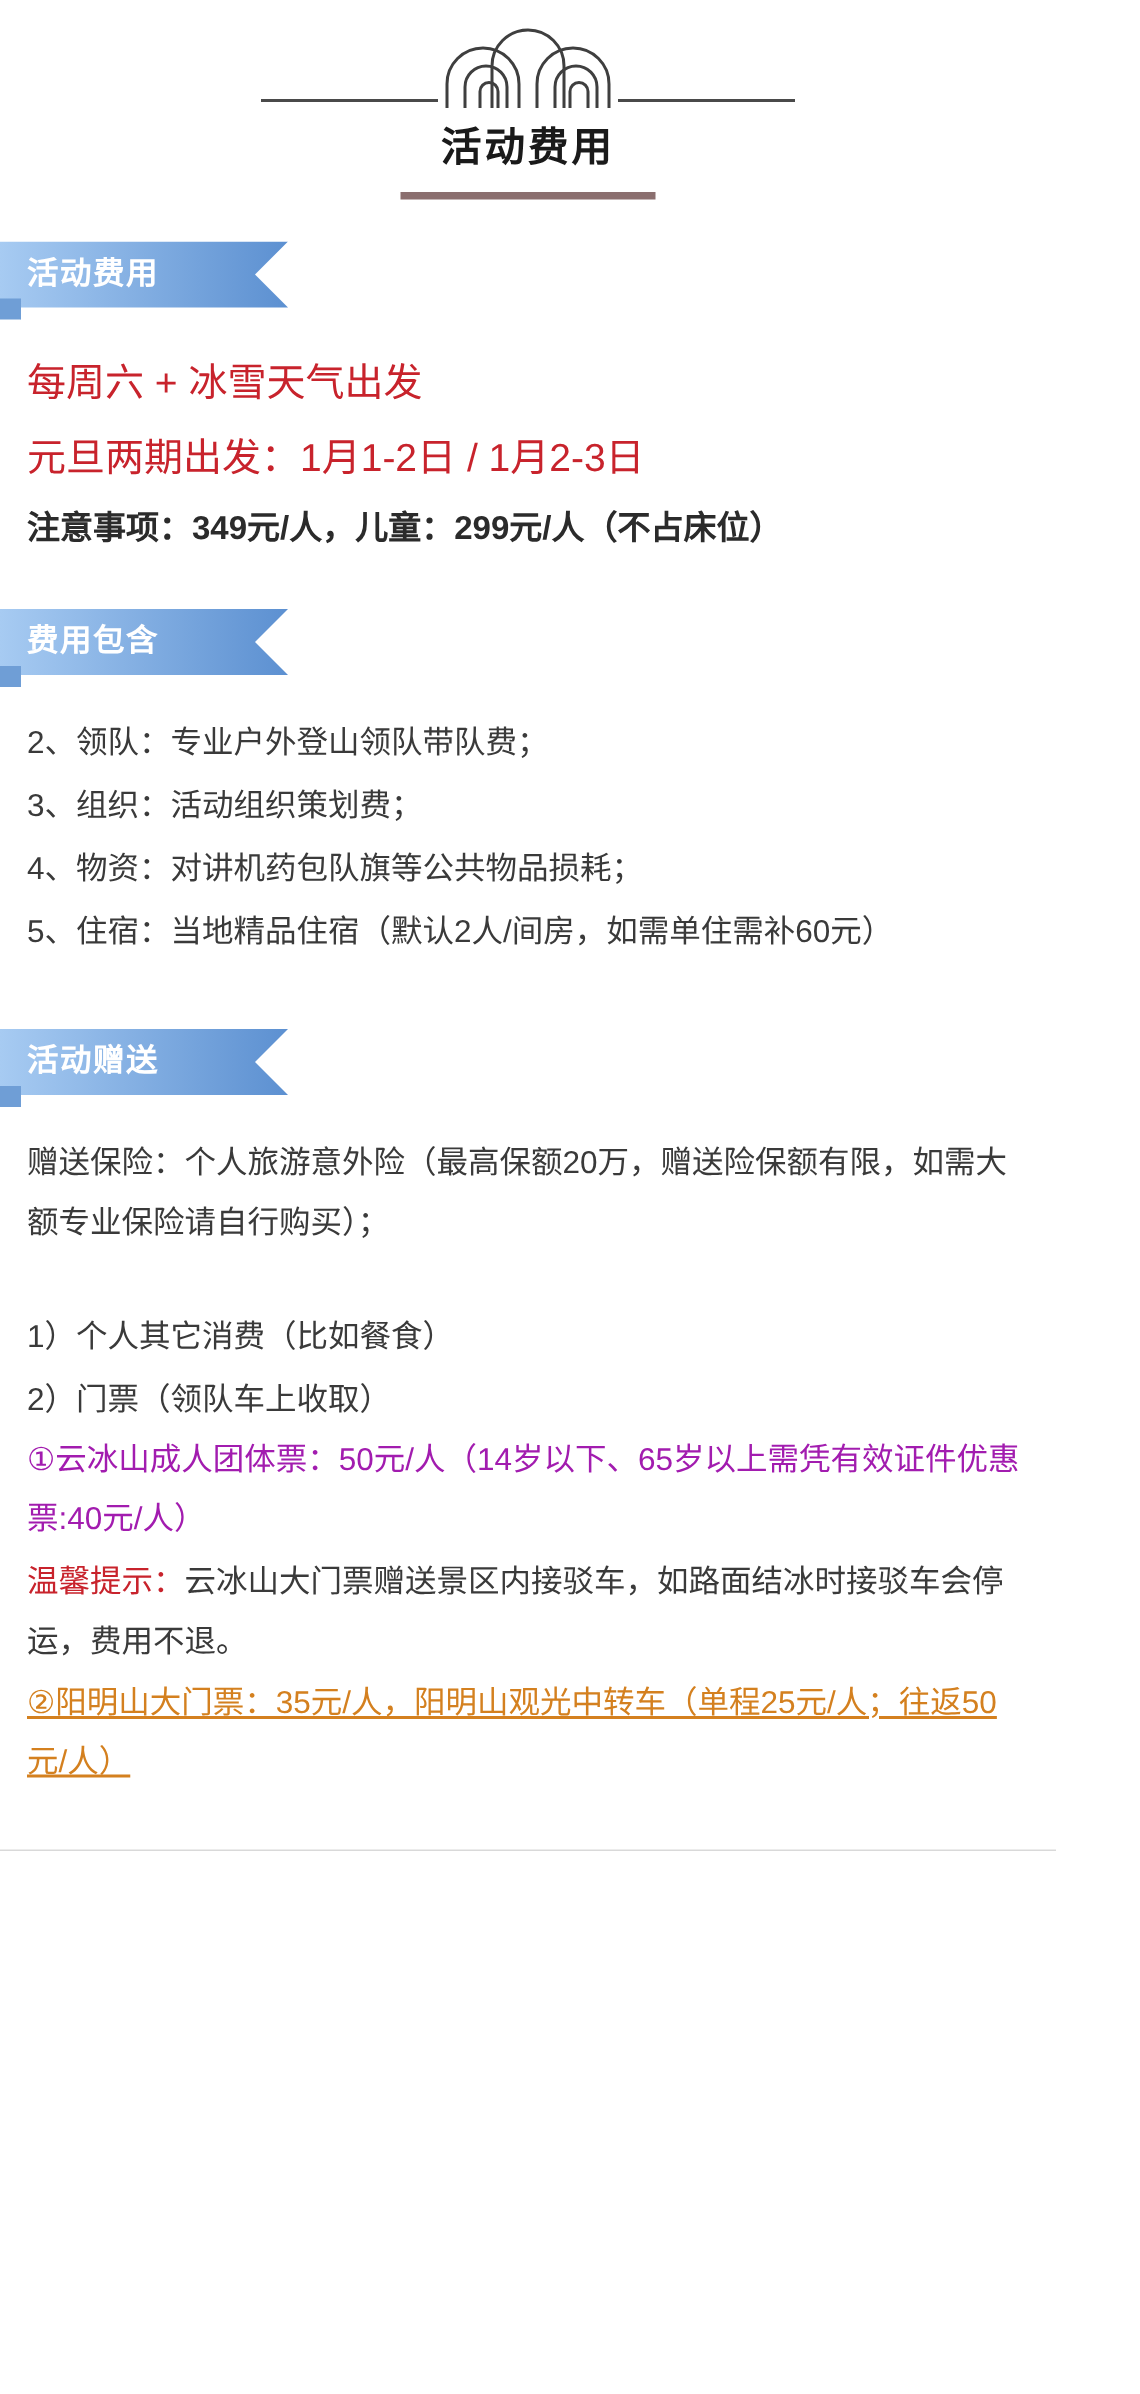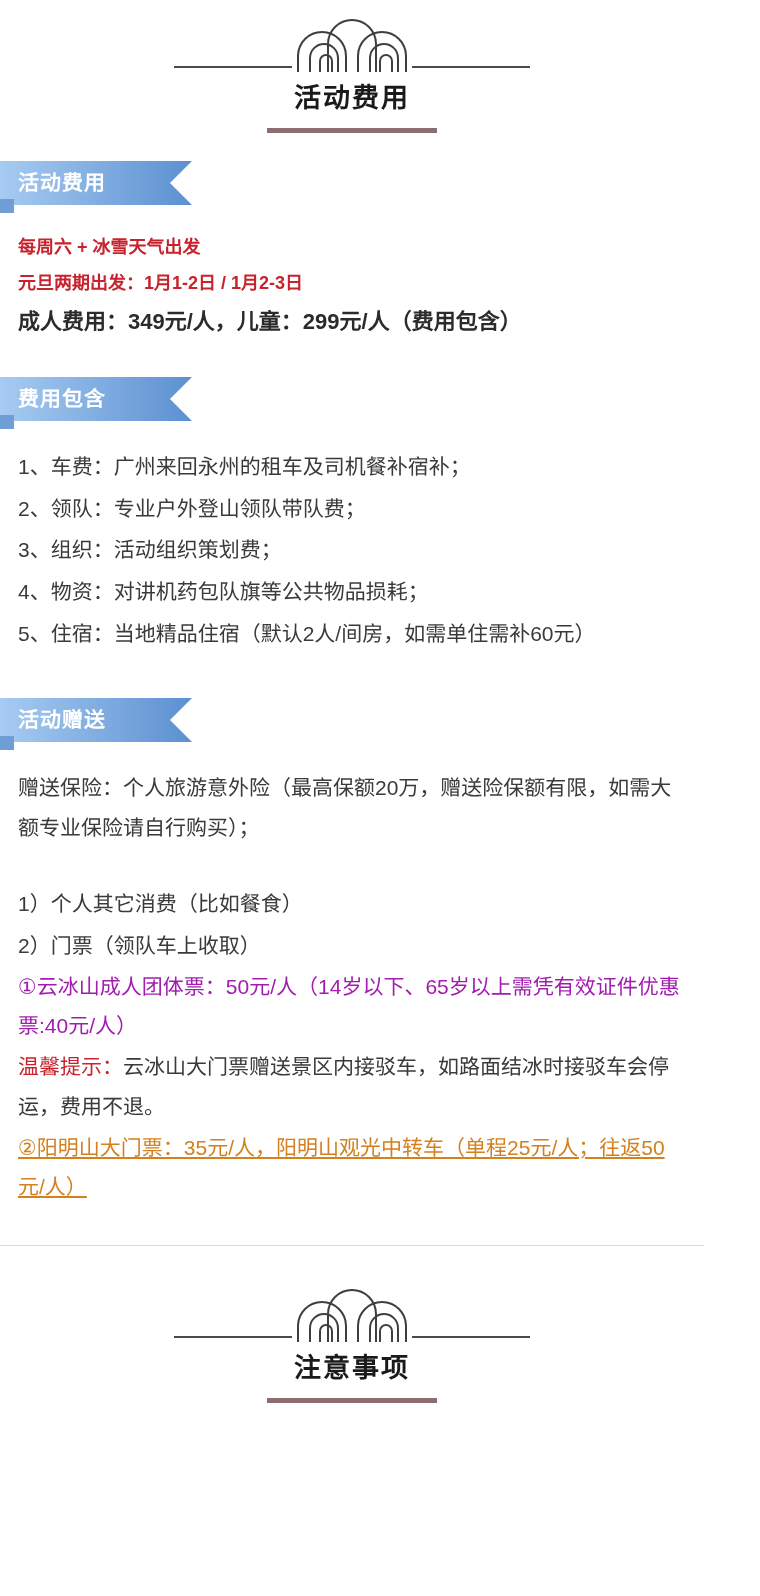--- a/index.html
+++ b/index.html
@@ -97,22 +97,22 @@
 
   
   .content {
     padding: 14px 18px 10px 18px;
     font-size: 21px;
     line-height: 1.75;
   }
   .line { margin: 0 0 2px 0; }
   .red-bold {
     color: #c8232c;
-    font-weight: bold;
-    font-size: 18px;
+    font-weight: normal;
+    font-size: 26px;
     line-height: 1.85;
   }
   .dark-bold {
     color: #2b2b2b;
     font-weight: bold;
     font-size: 22px;
     line-height: 1.85;
   }
   .plain {
     color: #3a3a3a;
@@ -182,42 +182,41 @@
         <path d="M0 44 L0 0 L192 0 L170 22 L192 44 Z" fill="url(#rg1)"></path>
         <path d="M0 44 L14 44 L14 52 Z" fill="#4a7cb8"></path>
       </svg>
     </div>
     <span class="ribbon-label">活动费用</span>
   </div>
 
   <div class="content">
     <p class="line red-bold">每周六 + 冰雪天气出发</p>
     <p class="line red-bold">元旦两期出发：1月1-2日 / 1月2-3日</p>
-    <p class="line dark-bold">成人费用：349元/人，儿童：299元/人（费用包含）</p>
+    <p class="line dark-bold">注意事项：349元/人，儿童：299元/人（不占床位）</p>
   </div>
 
   <div class="ribbon-wrap">
     <div class="ribbon-tail" style="left:0;"></div>
     <div class="ribbon-bg">
       <svg width="200" height="52" viewBox="0 0 200 52" xmlns="http://www.w3.org/2000/svg">
         <defs>
           <linearGradient id="rg2" x1="0" y1="0" x2="1" y2="0">
             <stop offset="0%" stop-color="#a7cbf2"></stop>
             <stop offset="100%" stop-color="#5c90d1"></stop>
           </linearGradient>
         </defs>
         <path d="M0 44 L0 0 L192 0 L170 22 L192 44 Z" fill="url(#rg2)"></path>
         <path d="M0 44 L14 44 L14 52 Z" fill="#4a7cb8"></path>
       </svg>
     </div>
     <span class="ribbon-label">费用包含</span>
   </div>
 
   <div class="content">
-    <p class="line plain">1、车费：广州来回永州的租车及司机餐补宿补；</p>
     <p class="line plain">2、领队：专业户外登山领队带队费；</p>
     <p class="line plain">3、组织：活动组织策划费；</p>
     <p class="line plain">4、物资：对讲机药包队旗等公共物品损耗；</p>
     <p class="line plain">5、住宿：当地精品住宿（默认2人/间房，如需单住需补60元）</p>
   </div>
 
   <div class="spacer-sm"></div>
 
   <div class="ribbon-wrap">
     <div class="ribbon-tail" style="left:0;"></div>
@@ -249,35 +248,14 @@
     <p class="line pink">①云冰山成人团体票：50元/人（14岁以下、65岁以上需凭有效证件优惠票:40元/人）</p>
     <p class="line plain">
       <span class="tip-label">温馨提示：</span><span>云冰山大门票赠送景区内接驳车，如路面结冰时接驳车会停运，费用不退。</span>
     </p>
     <p class="line orange">②阳明山大门票：35元/人，阳明山观光中转车（单程25元/人；往返50元/人）</p>
   </div>
 
   <div class="spacer-md"></div>
   <hr class="hr-light">
 
-  <div class="section-head bottom-head">
-    <div class="orn-row">
-      <div class="orn-line left"></div>
-      <div class="orn-arcs">
-        <svg width="120" height="58" viewBox="0 0 120 58" xmlns="http://www.w3.org/2000/svg">
-          <g fill="none" stroke="#3f3f3f" stroke-width="2">
-            <path d="M6 56 L6 40 A24 24 0 0 1 54 40 L54 56"></path>
-            <path d="M18 56 L18 42 A14 14 0 0 1 46 42 L46 56"></path>
-            <path d="M28 56 L28 45 A6 6 0 0 1 40 45 L40 56"></path>
-            <path d="M66 56 L66 40 A24 24 0 0 1 114 40 L114 56"></path>
-            <path d="M78 56 L78 42 A14 14 0 0 1 106 42 L106 56"></path>
-            <path d="M88 56 L88 45 A6 6 0 0 1 100 45 L100 56"></path>
-            <path d="M36 56 L36 28 A24 24 0 0 1 84 28 L84 56"></path>
-          </g>
-        </svg>
-      </div>
-      <div class="orn-line right"></div>
-    </div>
-    <div class="sec-title">注意事项</div>
-    <div class="sec-underline"></div>
-  </div>
 
 </div>
 
 </body></html>

